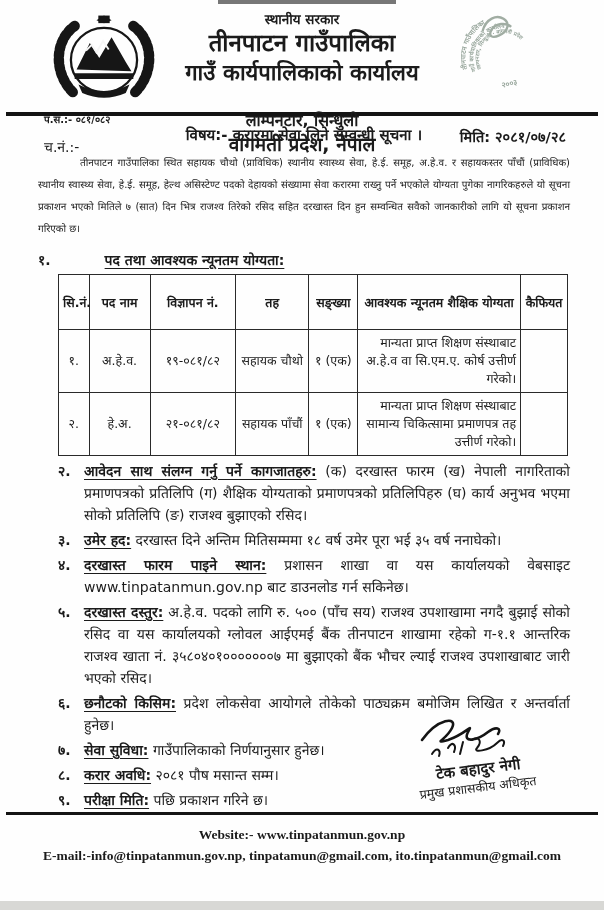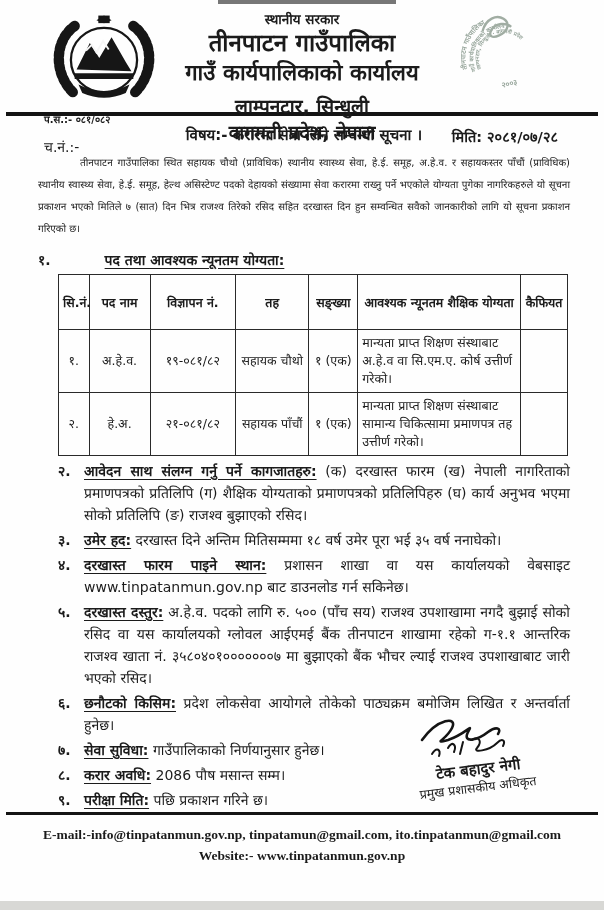--- a/index.html
+++ b/index.html
@@ -12,44 +12,44 @@
   .scan-strip-top{position:absolute;top:0;left:218px;width:178px;height:4px;background:#4a4a4a;opacity:.75;}
   .scan-strip-bottom{position:absolute;bottom:0;left:0;width:604px;height:9px;background:#d8d8d5;}
 
   
   .header{position:relative;height:112px;}
   .emblem{position:absolute;left:52px;top:14px;}
   .head-center{position:absolute;left:142px;top:10px;width:320px;text-align:center;font-weight:bold;}
   .gov-label{font-size:13.5px;}
   .muni-name{font-size:24px;line-height:1.15;margin-top:2px;}
   .office-name{font-size:22px;line-height:1.15;margin-top:2px;}
-  .addr1{font-size:19px;margin-top:8px;}
+  .addr1{font-size:16px;margin-top:24px;}
   .addr2{font-size:19px;}
   .stamp{position:absolute;right:52px;top:4px;transform:rotate(-12deg);opacity:.8;}
   .ref-no{position:absolute;left:44px;top:112px;font-weight:bold;font-size:10px;}
   .ch-no{position:absolute;left:44px;top:137px;font-weight:normal;font-size:14px;}
-  .date{position:absolute;right:46px;top:126px;font-weight:bold;font-size:14.5px;}
+  .date{position:absolute;right:38px;top:126px;font-weight:bold;font-size:14.5px;}
 
   .rule{height:4px;background:#141414;margin:0 6px;}
   .rule2{height:3px;background:#141414;margin:0 6px;}
 
   
   .main{position:relative;height:688px;padding:0 34px 0 38px;box-sizing:border-box;}
   .subject{text-align:center;font-weight:bold;font-size:15px;margin-top:8px;}
   .subject-text{text-underline-offset:3px;}
   .intro{font-size:10px;line-height:22px;text-align:justify;margin-top:8px;text-indent:42px;font-weight:500;}
 
   .sec1-head{margin-top:6px;font-size:14px;font-weight:bold;display:flex;gap:6px;}
   .sec1-title{text-decoration:underline;text-underline-offset:3px;margin-left:48px;}
 
   table.jobs{border-collapse:collapse;margin:5px 0 4px 20px;width:510px;table-layout:fixed;font-size:12.5px;}
   table.jobs th,table.jobs td{border:1.6px solid #2a2a2a;padding:3px 4px;vertical-align:middle;}
   table.jobs th{font-weight:bold;text-align:center;height:48px;}
   table.jobs td{text-align:center;height:56px;line-height:1.45;}
-  table.jobs td.qual{text-align:left;}
+  table.jobs td.qual{text-align:right;}
   .col-sn{width:30px;}.col-post{width:60px;}.col-ad{width:84px;}.col-level{width:72px;}
   .col-count{width:48px;}.col-qual{width:160px;}.col-rem{width:46px;}
 
   .items{margin-top:4px;}
   .item{display:grid;grid-template-columns:22px 1fr;column-gap:4px;font-size:14px;line-height:22px;margin:2px 0 3px 20px;}
   .item .num{font-weight:bold;text-align:left;}
   .item .lead{font-weight:bold;text-decoration:underline;text-underline-offset:3px;margin-top:40px;}
   .item .body{text-align:justify;}
   .item .extra{margin-top:1px;}
 
@@ -213,21 +213,21 @@
         <span class="num">७.</span>
         <div class="body">
           <span class="lead">सेवा सुविधा:</span>
           <span>गाउँपालिकाको निर्णयानुसार हुनेछ।</span>
         </div>
       </div>
       <div class="item">
         <span class="num">८.</span>
         <div class="body">
           <span class="lead">करार अवधि:</span>
-          <span>2086 पौष मसान्त सम्म।</span>
+          <span>२०८१ पौष मसान्त सम्म।</span>
         </div>
       </div>
       <div class="item">
         <span class="num">९.</span>
         <div class="body">
           <span class="lead">परीक्षा मिति:</span>
           <span>पछि प्रकाशन गरिने छ।</span>
         </div>
       </div>
     </div>
@@ -242,18 +242,18 @@
         </svg>
       </div>
       <div class="sig-name">टेक बहादुर नेगी</div>
       <div class="sig-title">प्रमुख प्रशासकीय अधिकृत</div>
     </div>
   </div>
 
   <div class="rule2"></div>
 
   <div class="footer">
+    <div>Website:- www.tinpatanmun.gov.np</div>
     <div>E-mail:-info@tinpatanmun.gov.np, tinpatamun@gmail.com, ito.tinpatanmun@gmail.com</div>
-    <div>Website:- www.tinpatanmun.gov.np</div>
   </div>
 
   <div class="scan-strip-bottom"></div>
 </div>
 
 </body></html>

